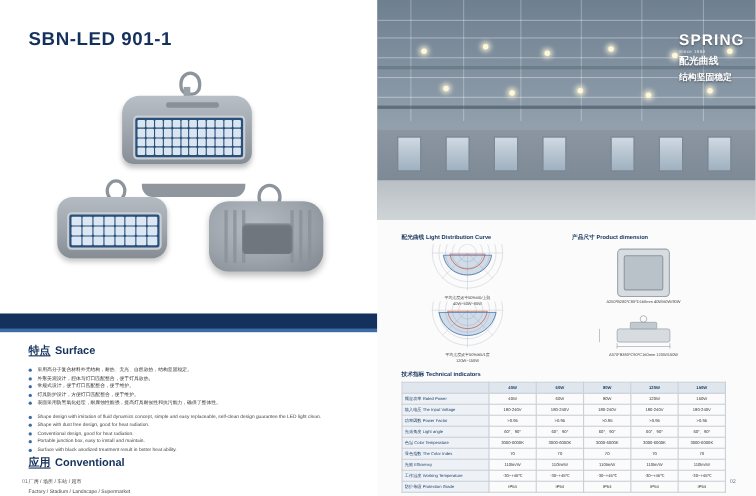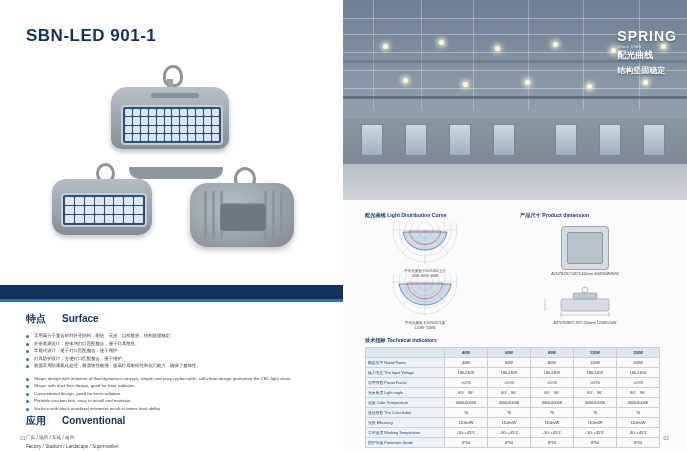--- a/index.html
+++ b/index.html
@@ -36,21 +36,21 @@
   .lamp-back .hook{position:absolute;left:46px;top:0;width:16px;height:18px;border:3px solid #8d949c;border-radius:50%;}
   .lamp-back .body{position:absolute;left:2px;top:16px;width:104px;height:64px;background:radial-gradient(ellipse at 40% 35%,#b6bcc4 0%,#9ca3ab 55%,#7f868e 100%);border-radius:18px;box-shadow:0 3px 6px rgba(0,0,0,.25);}
   .lamp-back .fin{position:absolute;top:8px;width:3px;height:48px;background:#8b9299;opacity:.85;}
   .lamp-back .driver{position:absolute;left:30px;top:20px;width:46px;height:28px;background:#6f767e;border-radius:4px;box-shadow:inset 0 1px 2px rgba(255,255,255,.25);}
 
   .divider-blue{position:absolute;left:0;top:285px;width:343px;height:14px;background:#13315c;}
   .divider-blue2{position:absolute;left:0;top:299px;width:343px;height:3px;background:#3c6ca8;}
 
   .sec{position:absolute;left:26px;}
   .sec-h{font-size:10px;font-weight:bold;color:#13315c;}
-  .sec-h .cn{margin-right:16px;}
+  .sec-h .cn{margin-right:4px;text-decoration:underline;}
   .bullet-list{margin:6px 0 0 0;padding:0;list-style:none;}
   .bullet-list li{position:relative;font-size:4.4px;color:#333;line-height:7.5px;padding-left:8px;white-space:nowrap;}
   .bullet-list li:before{content:"";position:absolute;left:0;top:3px;width:3px;height:3px;background:#3c6ca8;border-radius:50%;}
   .en-list{margin:5px 0 0 0;padding:0;list-style:none;}
   .en-list li{position:relative;font-size:4.4px;color:#444;line-height:7.5px;padding-left:8px;white-space:nowrap;}
   .en-list li:before{content:"";position:absolute;left:0;top:3px;width:3px;height:3px;background:#3c6ca8;border-radius:50%;}
   .app-text{font-size:4.6px;color:#444;line-height:8px;margin-top:6px;}
 
   .pg-left{position:absolute;left:20px;bottom:10px;font-size:5px;color:#6b7b90;}
 

